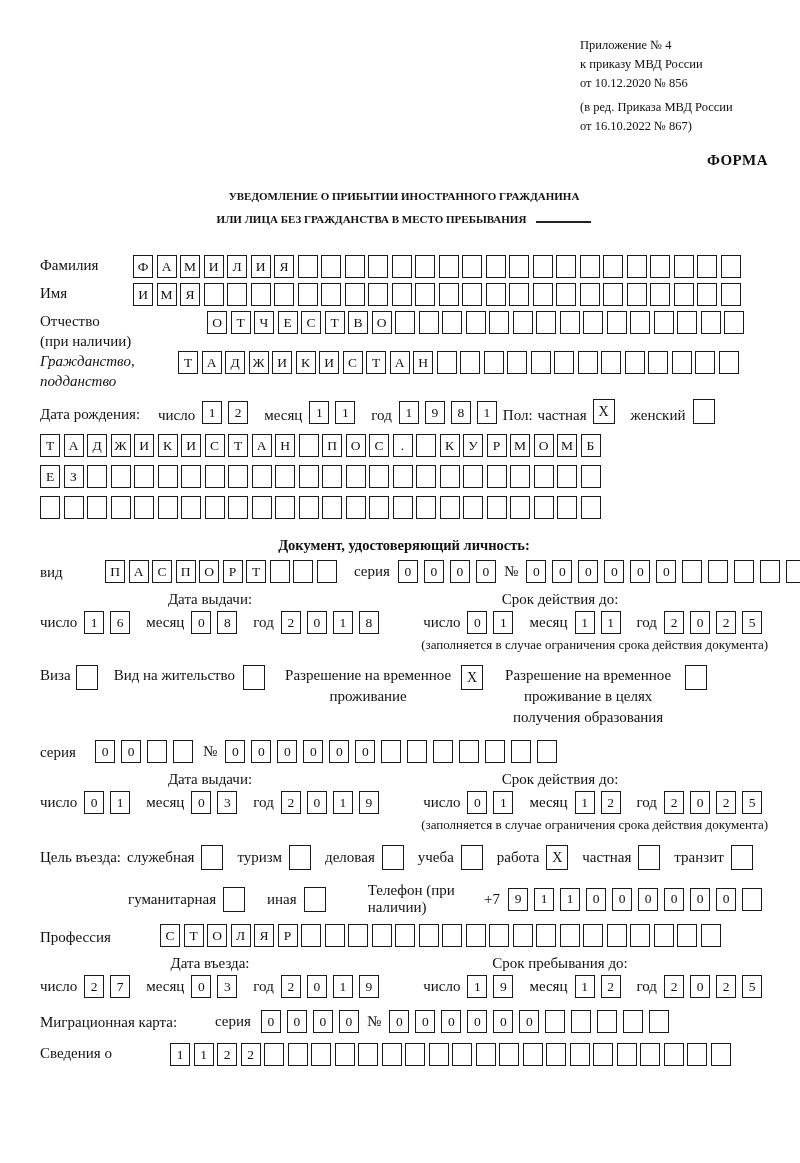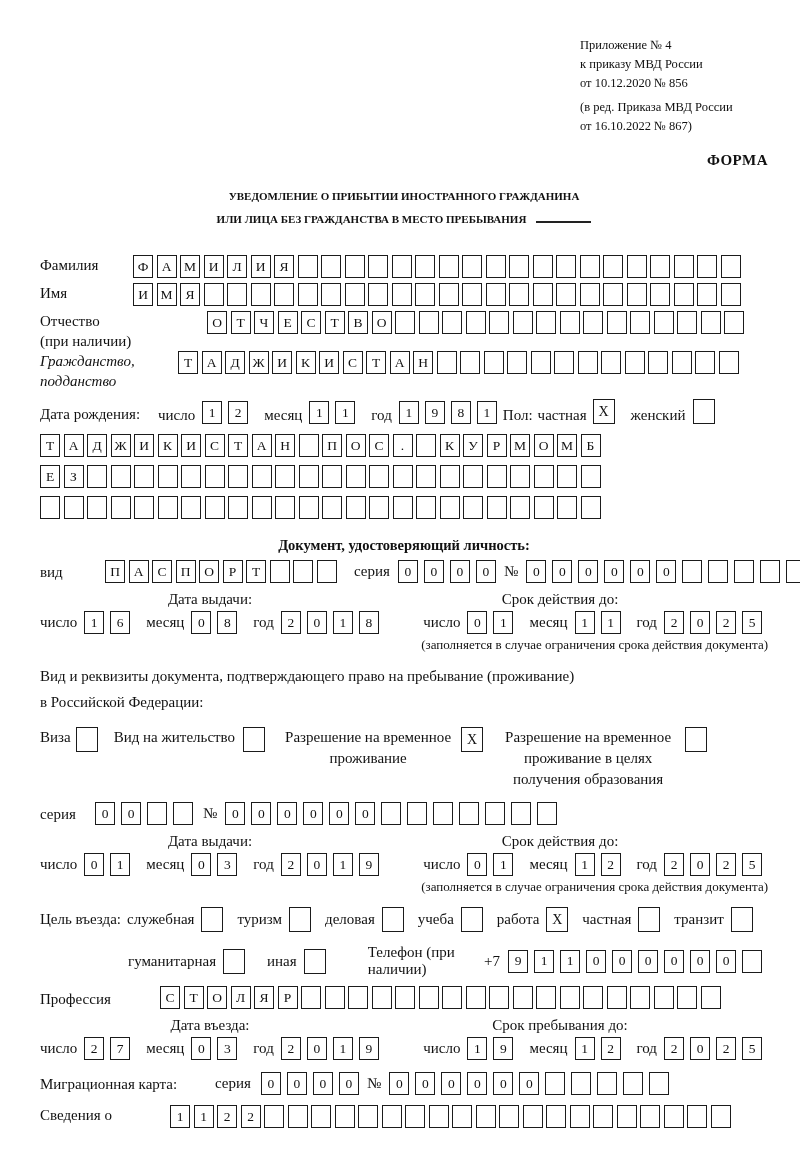--- a/index.html
+++ b/index.html
@@ -399,24 +399,20 @@
       <span class="grid grid-date">
           <span class="cell">2</span>
           <span class="cell">0</span>
           <span class="cell">2</span>
           <span class="cell">5</span>
         </span>
     </span>
   </div>
   <div class="note">(заполняется в случае ограничения срока действия документа)</div>
 
-  <div class="intro">
-    <span>Вид и реквизиты документа, подтверждающего право на пребывание (проживание)</span><br>
-    <span>в Российской Федерации:</span>
-  </div>
 
   <div class="opts">
     <span class="opt">
       <span class="txt">Виза</span>
       <span class="cbx" style="margin-left:5px;"></span>
     </span>
     <span class="opt" style="margin-left:16px;">
       <span class="txt">Вид на жительство</span>
       <span class="cbx"></span>
     </span>

